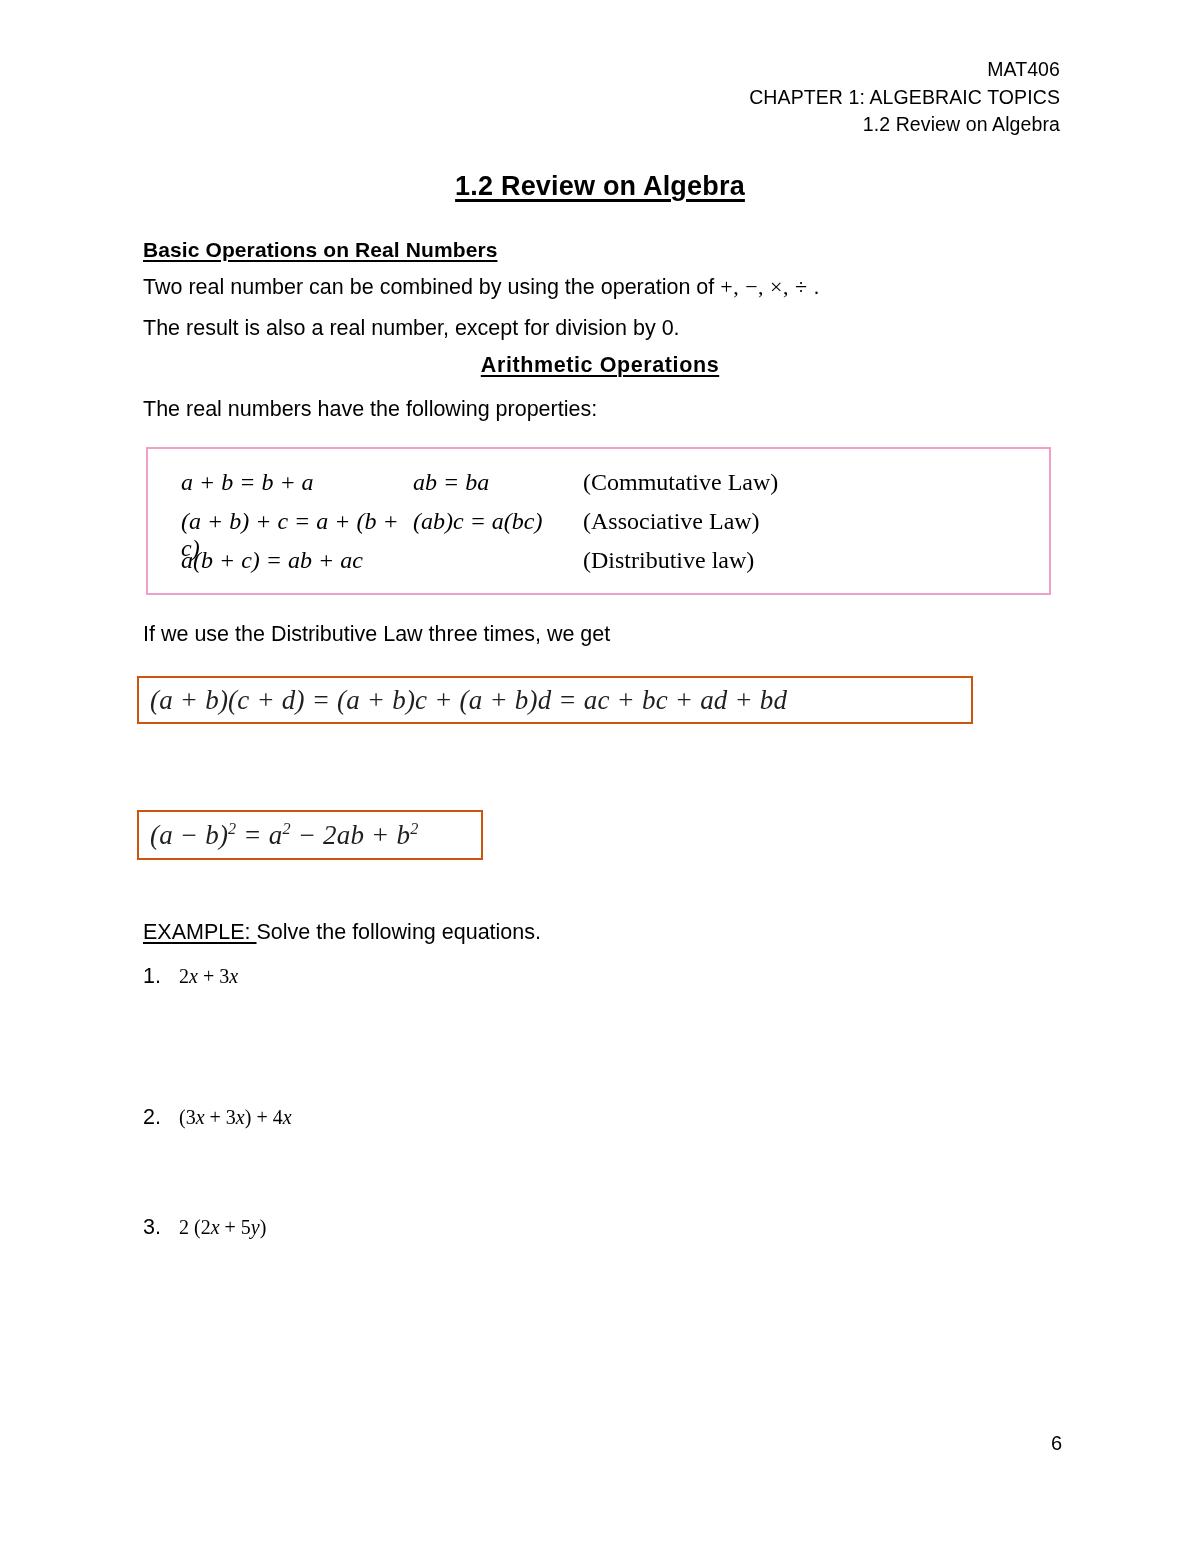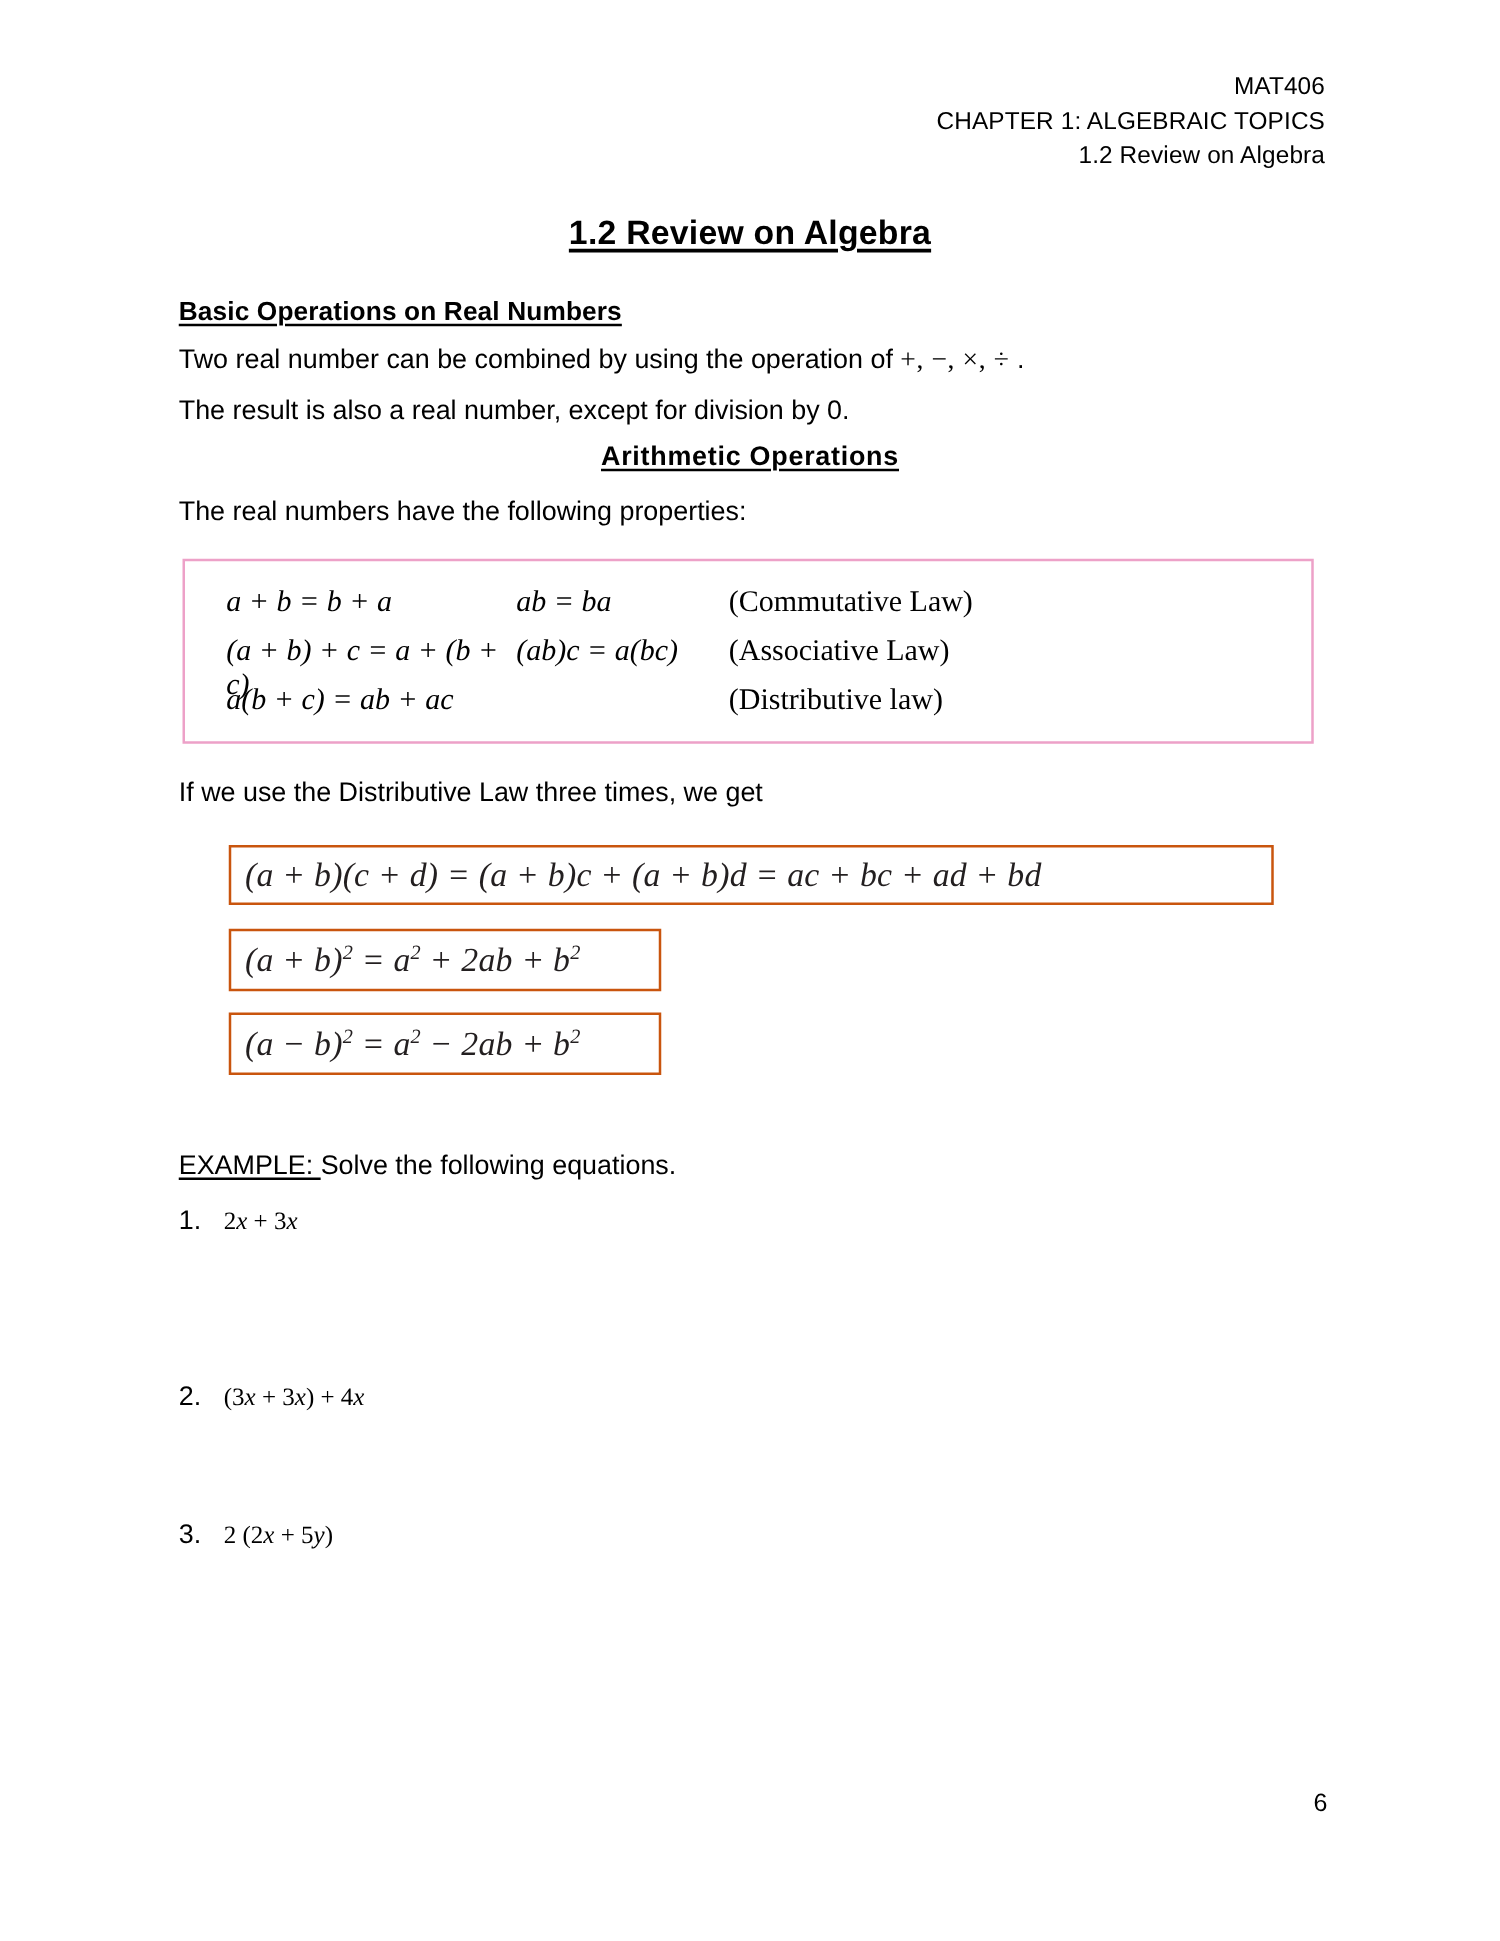--- a/index.html
+++ b/index.html
@@ -126,21 +126,20 @@
     background: #ffffff;
     box-sizing: border-box;
     font-family: "Liberation Serif", serif;
     font-style: italic;
     font-size: 27px;
     color: #231f20;
     display: flex;
     align-items: center;
     padding-left: 11px;
     letter-spacing: 0.2px;
-    margin-left: 46px;
   }
   #ident-0 { left: 137px; top: 676px; width: 836px; height: 48px; }
   #ident-1 { left: 137px; top: 743px; width: 346px; height: 50px; }
   #ident-2 { left: 137px; top: 810px; width: 346px; height: 50px; }
   .ident-box sup {
     font-size: 0.6em;
     font-style: italic;
     vertical-align: super;
     line-height: 0;
   }
@@ -230,23 +229,20 @@
         <span class="law-name">(Distributive law)</span>
       </div>
     </div>
   </div>
 
   <div class="blk" style="top:621px;">If we use the Distributive Law three times, we get</div>
 
   <div class="ident-box" id="ident-0">
     <span>(a + b)(c + d) = (a + b)c + (a + b)d = ac + bc + ad + bd</span>
   </div>
-  <div class="ident-box" id="ident-1">
-    <span>(a + b)<sup>2</sup> = a<sup>2</sup> + 2ab + b<sup>2</sup></span>
-  </div>
   <div class="ident-box" id="ident-2">
     <span>(a − b)<sup>2</sup> = a<sup>2</sup> − 2ab + b<sup>2</sup></span>
   </div>
 
   <div class="example-line">
     <span class="lbl">EXAMPLE: </span><span>Solve the following equations.</span>
   </div>
 
   <div class="q-item" id="q-0">
     <span class="q-num">1.</span><span class="q-expr">2<i>x</i> + 3<i>x</i></span>

